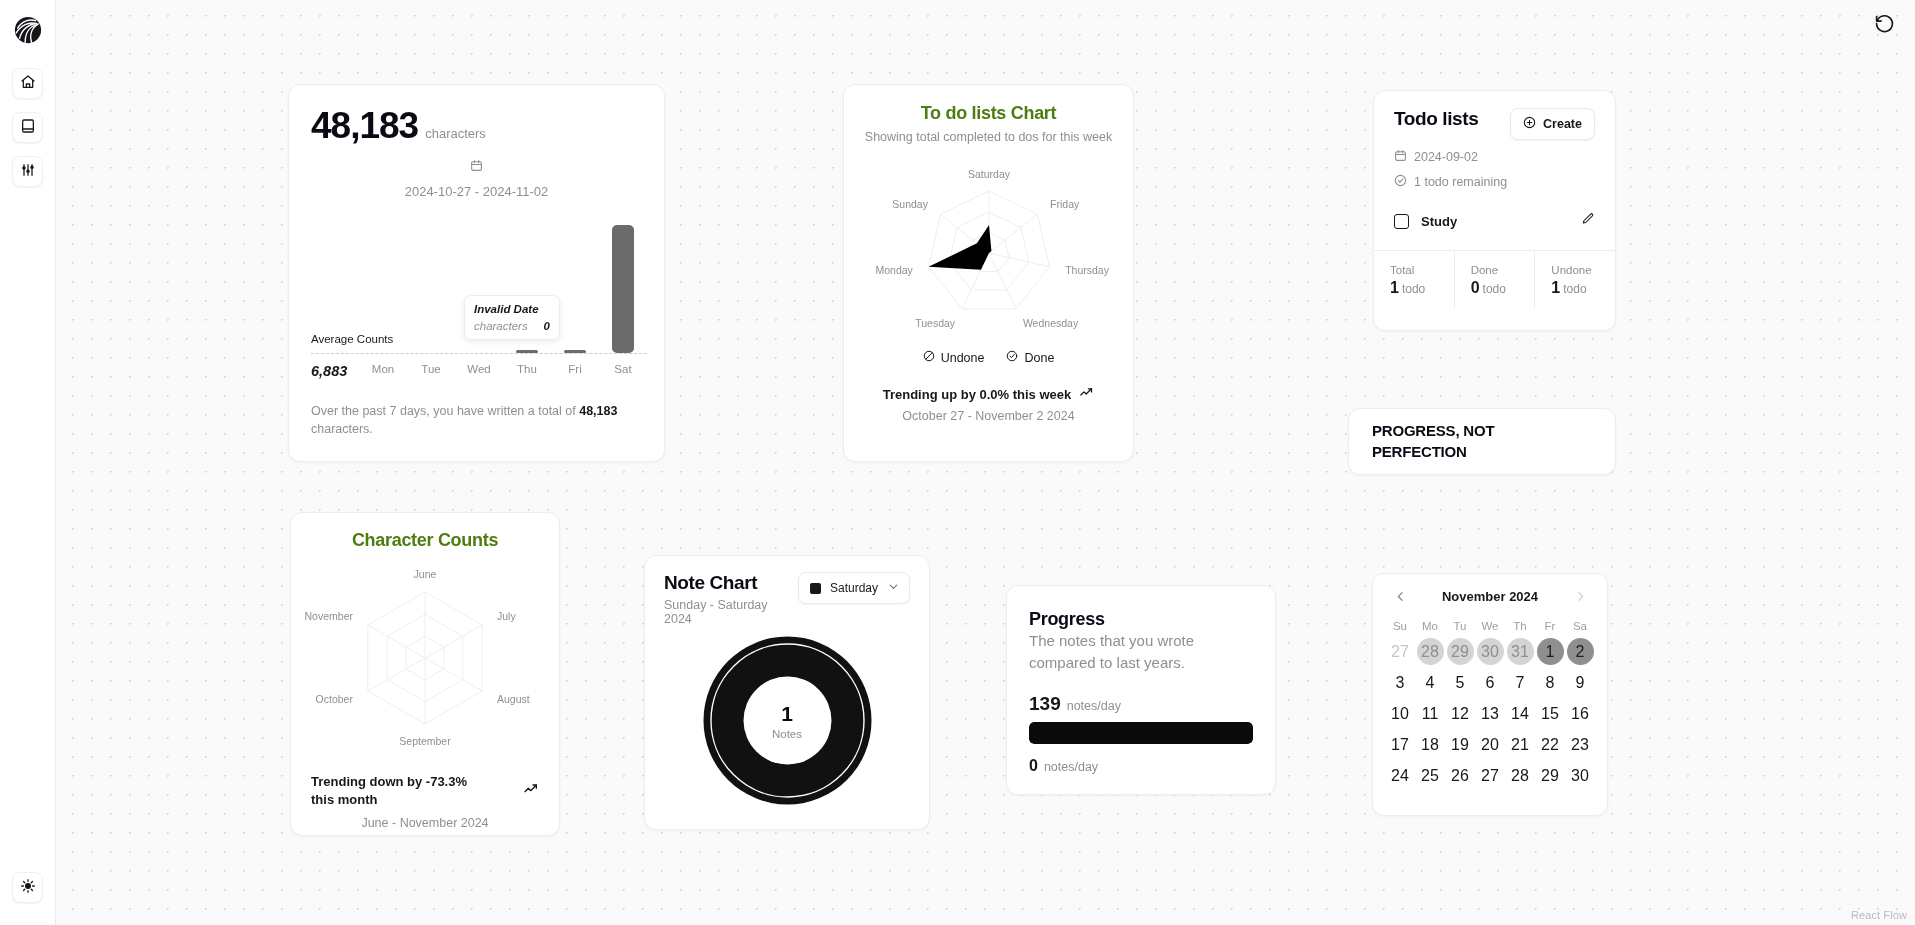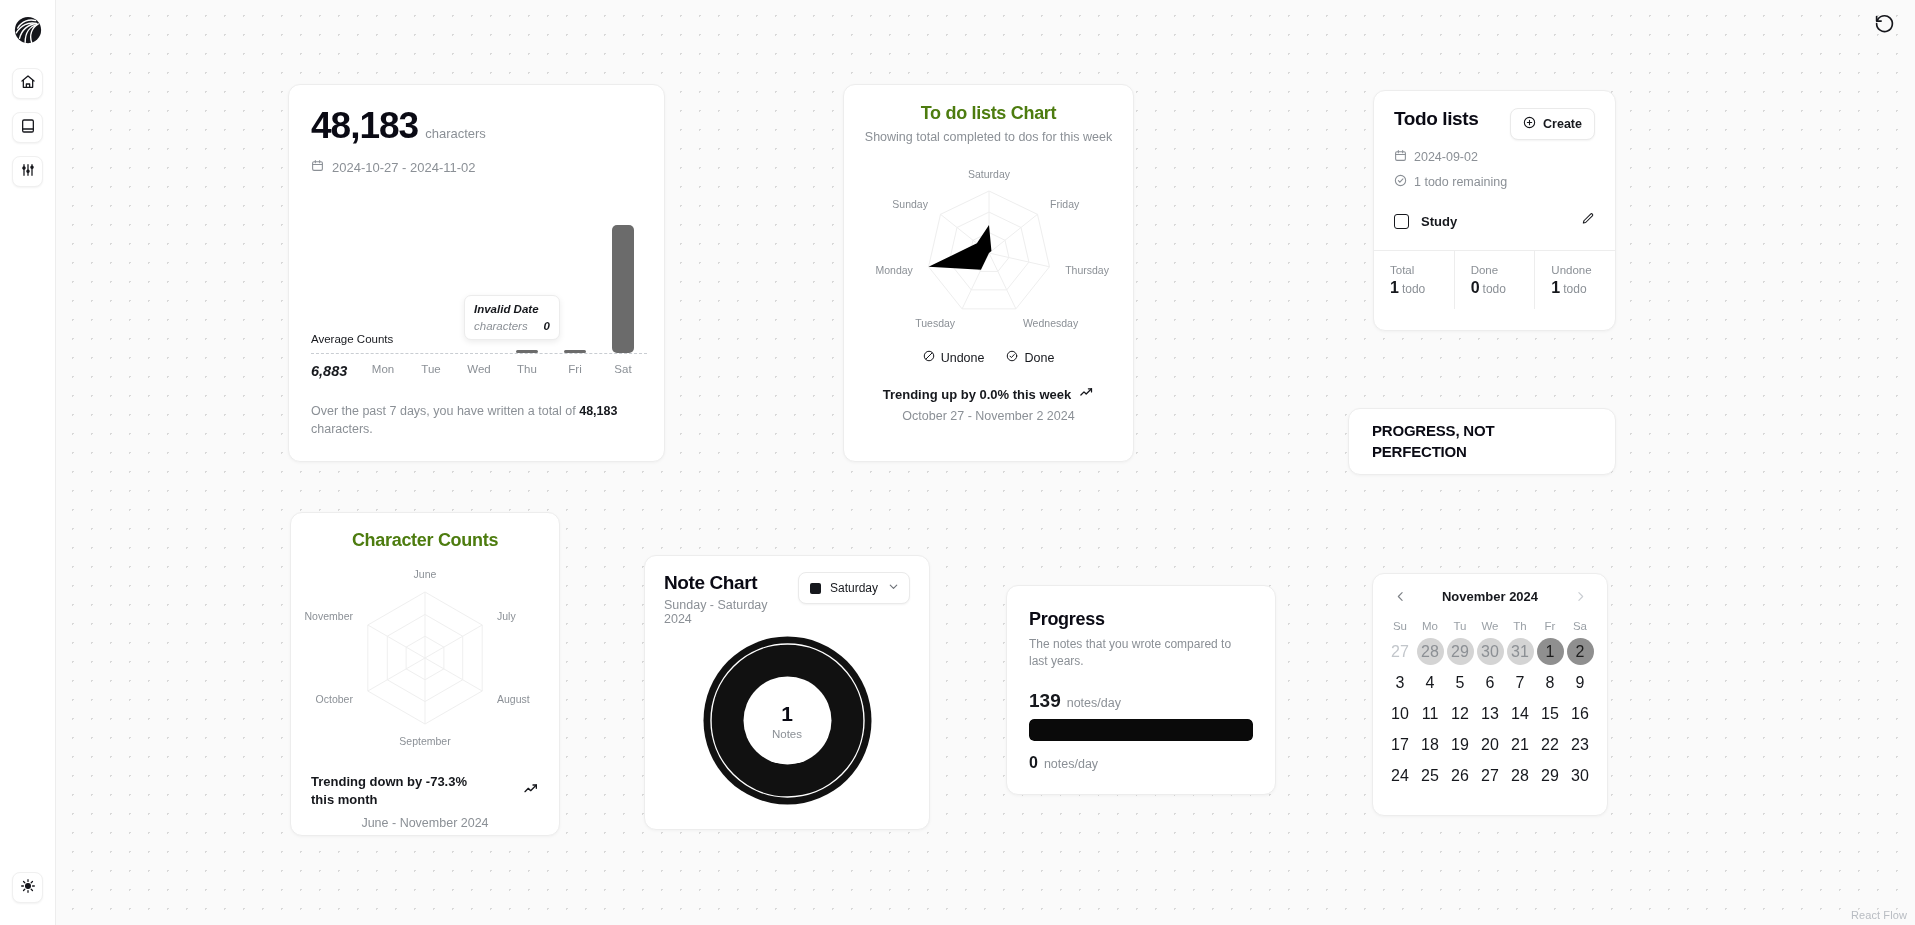--- a/index.html
+++ b/index.html
@@ -77,21 +77,21 @@
     border: 1px solid #ededed;
     border-radius: 12px;
     box-shadow: 0 1px 3px rgba(0,0,0,.04);
   }
 
   
   #card-chars { left: 288px; top: 84px; width: 377px; height: 378px; padding: 22px 22px 0 22px; }
   .chars-row { display: flex; align-items: flex-end; gap: 7px; }
   .chars-big { font-size: 37px; font-weight: 700; color: #0a0a14; letter-spacing: -1px; line-height: 1; }
   .chars-unit { font-size: 13px; color: #8b9096; padding-bottom: 3px; }
-  .chars-date-row { display: flex; align-items: center; gap: 8px; margin-top: 14px; }
+  .chars-date-row { display: flex; align-items: center; gap: 8px; margin-top: 14px; flex-direction: column; }
   .chars-date { font-size: 13px; color: #8b9096; }
   .chars-footnote {
     position: absolute; left: 22px; bottom: 22px; width: 322px;
     font-size: 12.5px; color: #8b9096; line-height: 1.5;
   }
   .chars-footnote b { color: #16181d; font-weight: 700; }
 
   
   #chars-plot { position: absolute; left: 22px; top: 140px; width: 336px; height: 150px; }
   .plot-bars { position: absolute; left: 48px; right: 0; bottom: 22px; top: 0; display: flex; align-items: flex-end; gap: 0; }
@@ -177,21 +177,21 @@
   .sel-dot { width: 11px; height: 11px; border-radius: 2px; background: #16181d; }
   .sel-label { font-size: 12px; color: #16181d; }
   #donut-wrap { position: relative; width: 175px; height: 175px; margin: 7px auto 0 auto; }
   .donut-center { position: absolute; left: 0; right: 0; top: 50%; transform: translateY(-50%); text-align: center; }
   .donut-num { font-size: 21px; font-weight: 700; color: #0a0a14; }
   .donut-cap { font-size: 11.5px; color: #8b9096; margin-top: 2px; }
 
   
   #card-progress { left: 1006px; top: 585px; width: 270px; height: 210px; padding: 23px 22px 0 22px; }
   .pg-title { font-size: 18px; font-weight: 700; color: #0a0a14; letter-spacing: -.3px; }
-  .pg-sub { font-size: 12px; color: #8b9096; margin-top: 6px; line-height: 1.45; }
+  .pg-sub { font-size: 15px; color: #8b9096; line-height: 1.45; }
   .pg-line { display: flex; align-items: baseline; gap: 6px; margin-top: 19px; }
   .pg-num { font-size: 19px; font-weight: 700; color: #16181d; }
   .pg-unit { font-size: 12.5px; color: #8b9096; }
   .pg-bar-track { margin-top: 7px; width: 100%; height: 22px; border-radius: 5px; background: #f2f2f2; overflow: hidden; }
   .pg-bar-fill { height: 100%; background: #0a0a0a; border-radius: 5px; }
   .pg-line2 { display: flex; align-items: baseline; gap: 6px; margin-top: 13px; }
   .pg-num2 { font-size: 16px; font-weight: 700; color: #16181d; }
 
   
   #card-cal { left: 1372px; top: 573px; width: 236px; height: 243px; padding: 12px 12px 0 12px; }

